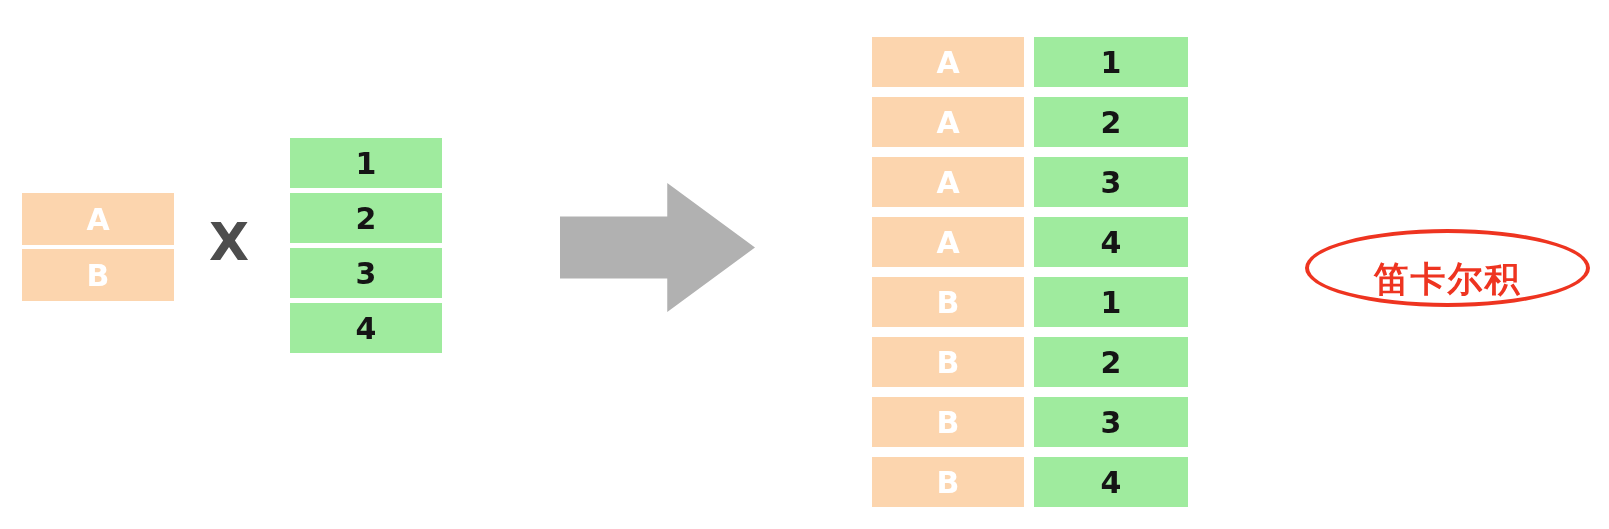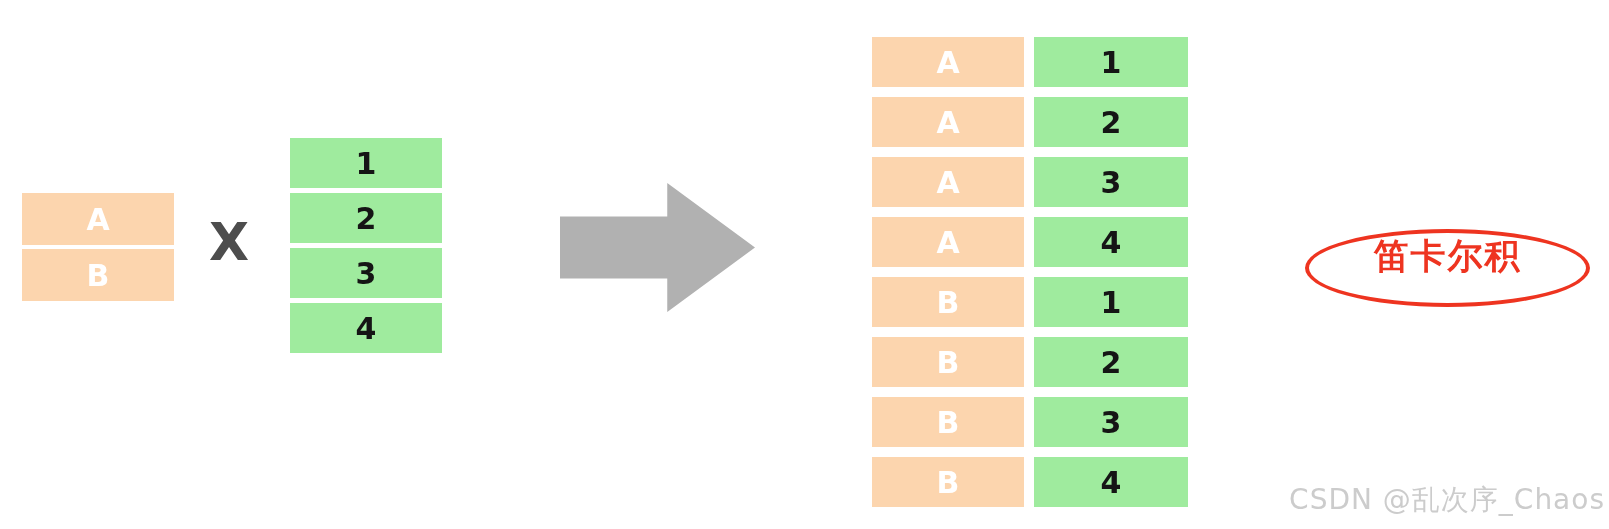--- a/index.html
+++ b/index.html
@@ -55,21 +55,21 @@
   .result-row { display: flex; gap: 10px; }
   .result-row .cell.orange { width: 152px; height: 50px; }
   .result-row .cell.green  { width: 154px; height: 50px; }
 
   .annotation-ellipse {
     position: absolute; left: 1305px; top: 229px;
     width: 285px; height: 78px;
     border: 4px solid var(--accent-red);
     border-radius: 50%;
     box-sizing: border-box;
-    display: flex; align-items: flex-start; justify-content: center;
+    display: flex; align-items: flex-end; justify-content: center;
   }
   .annotation-label {
     color: var(--accent-red);
     font-size: 35px;
     font-weight: bold;
     letter-spacing: 2px;
     white-space: nowrap;
   }
 
   .watermark {
@@ -133,15 +133,14 @@
     <div class="result-row">
       <div class="cell orange">B</div>
       <div class="cell green">4</div>
     </div>
   </div>
 
   <div class="annotation-ellipse">
     <span class="annotation-label">笛卡尔积</span>
   </div>
 
-  <div class="watermark">CSDN @乱次序_Chaos</div>
 
 </div>
 
 </body></html>

